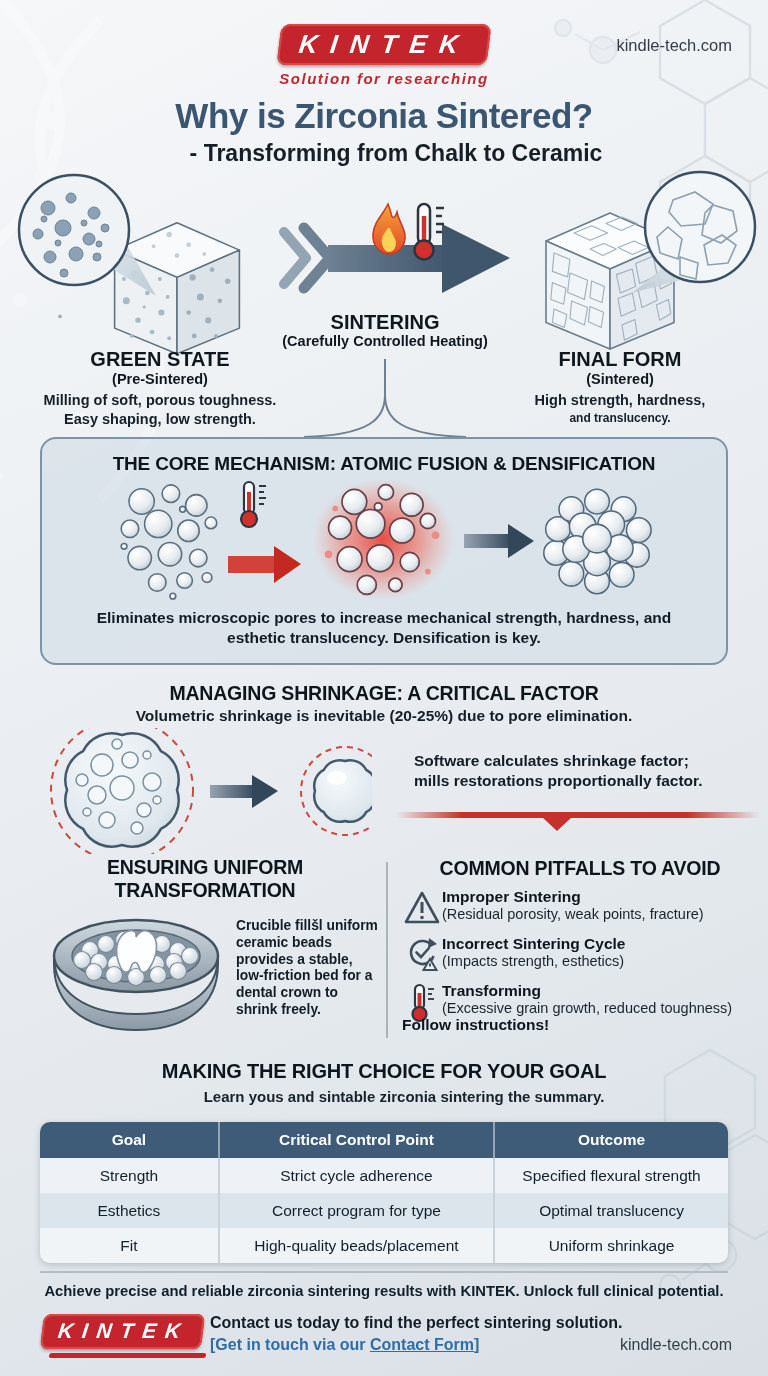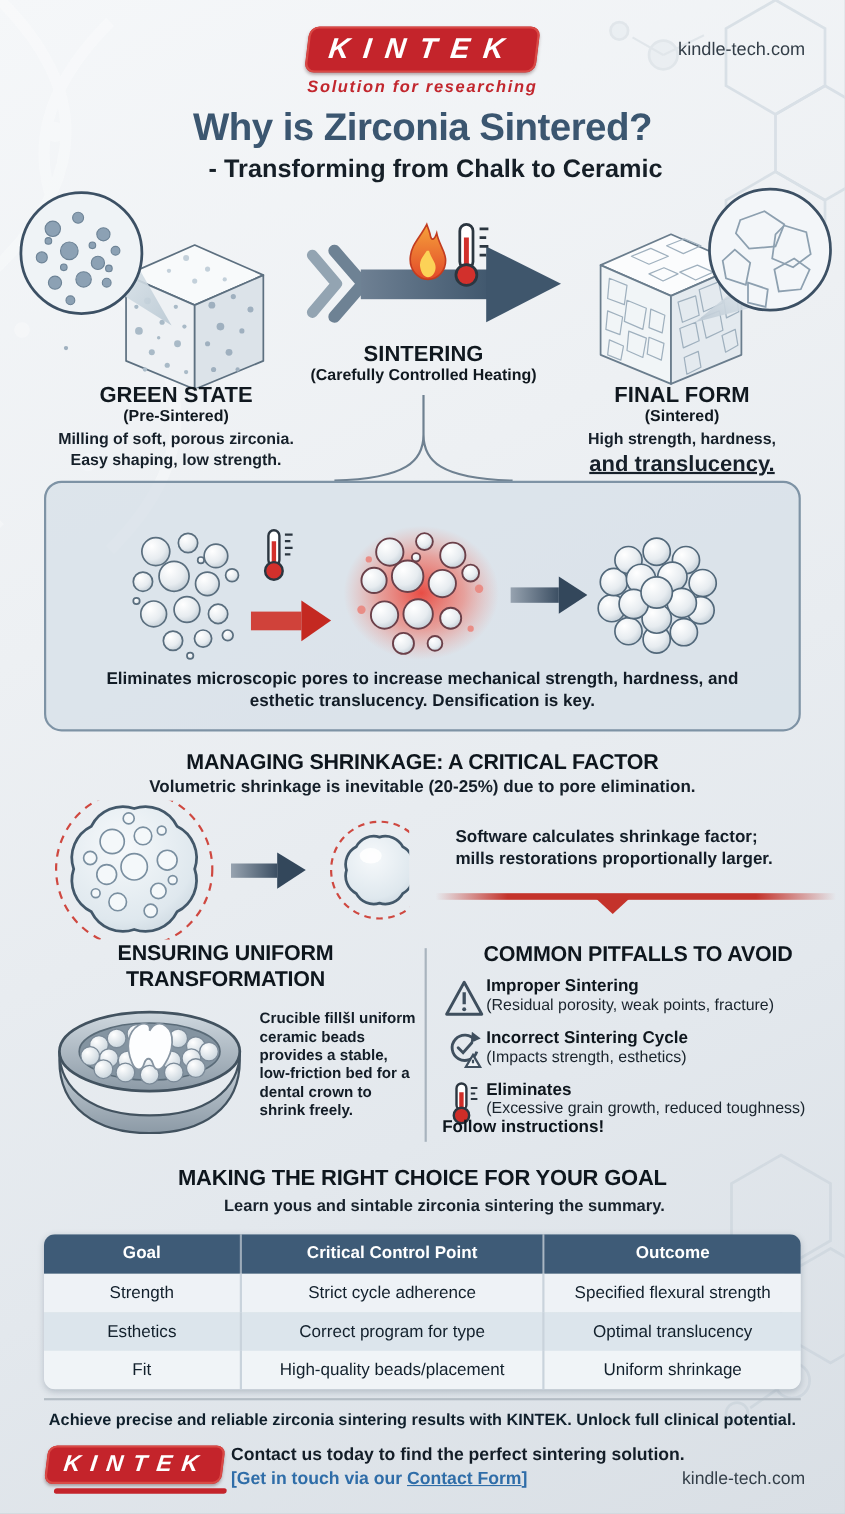--- a/index.html
+++ b/index.html
@@ -253,36 +253,37 @@
       <path d="M165,35 l22,-8 l18,12 l-8,20 l-24,2 l-12,-14 z"></path>
       <path d="M205,40 l20,6 l4,20 l-16,12 l-19,-8 l3,-22 z"></path>
       <path d="M160,62 l14,12 l-4,20 l-18,-6 l-3,-16 z"></path>
       <path d="M196,80 l18,-10 l14,10 l-8,18 l-20,2 z"></path>
       <path d="M172,92 l18,6 l-2,16 l-16,-4 z"></path>
     </g>
   </svg>
 
   <div class="abs ctr" style="left:30px;top:348px;width:260px;font-size:20px;font-weight:800;">GREEN STATE</div>
   <div class="abs ctr" style="left:30px;top:371px;width:260px;font-size:14.5px;font-weight:700;">(Pre-Sintered)</div>
-  <div class="abs ctr" style="left:15px;top:392px;width:290px;font-size:14.5px;font-weight:600;color:#16202a;">Milling of soft, porous zirconia.</div>
+  <div class="abs ctr" style="left:15px;top:392px;width:290px;font-size:14.5px;font-weight:600;color:#16202a;">Milling of soft, porous toughness.</div>
   <div class="abs ctr" style="left:15px;top:411px;width:290px;font-size:14.5px;font-weight:600;color:#16202a;">Easy shaping, low strength.</div>
 
   <div class="abs ctr" style="left:280px;top:311px;width:210px;font-size:20px;font-weight:800;">SINTERING</div>
   <div class="abs ctr" style="left:255px;top:333px;width:260px;font-size:14.5px;font-weight:600;">(Carefully Controlled Heating)</div>
 
   <div class="abs ctr" style="left:490px;top:348px;width:260px;font-size:20px;font-weight:800;">FINAL FORM</div>
   <div class="abs ctr" style="left:490px;top:371px;width:260px;font-size:14.5px;font-weight:700;">(Sintered)</div>
   <div class="abs ctr" style="left:480px;top:392px;width:280px;font-size:14.5px;font-weight:600;color:#16202a;">High strength, hardness,</div>
-  <div class="abs ctr" style="left:480px;top:411px;width:280px;font-size:20px;font-weight:600;color:#16202a;text-decoration:underline;">and translucency.</div>
+  <div class="abs ctr" style="left:480px;top:411px;width:280px;font-size:12px;font-weight:600;color:#16202a;">and translucency.</div>
 
   <svg class="abs" style="left:300px;top:357px;" width="170" height="82" viewBox="0 0 170 82">
     <path d="M85,2 L85,38 C85,62 70,78 4,80 M85,38 C85,62 100,78 166,80" fill="none" stroke="#6f8191" stroke-width="2"></path>
   </svg>
 
   <div class="abs" id="core-box"></div>
+  <div class="abs ctr h-section" style="left:60px;top:453px;width:648px;font-size:19px;">THE CORE MECHANISM: ATOMIC FUSION &amp; DENSIFICATION</div>
 
   <div class="abs" style="left:60px;top:478px;width:648px;height:126px;display:flex;align-items:center;justify-content:center;gap:6px;">
     <svg width="108" height="122" viewBox="0 0 110 125">
       <defs>
         <radialGradient id="sph" cx=".35" cy=".3" r=".8">
           <stop offset="0" stop-color="#ffffff"></stop>
             <stop offset=".6" stop-color="#e7ecf0"></stop>
             <stop offset="1" stop-color="#bdc9d2"></stop>
         </radialGradient>
       </defs>
@@ -423,21 +424,21 @@
     <polygon points="210,47 236,63 210,80" fill="#33475b"></polygon>
 
     <g transform="translate(248,8)">
       <circle cx="55" cy="55" r="44" fill="none" stroke="#cf4840" stroke-width="2" stroke-dasharray="6 5"></circle>
       <path d="M85,55 A18,18 0 0 1 76.2,76.2 A18,18 0 0 1 55,85 A18,18 0 0 1 33.8,76.2 A18,18 0 0 1 25,55 A18,18 0 0 1 33.8,33.8 A18,18 0 0 1 55,25 A18,18 0 0 1 76.2,33.8 A18,18 0 0 1 85,55 Z" fill="url(#blobg)" stroke="#43586a" stroke-width="2.5"></path>
       <ellipse cx="47" cy="42" rx="10" ry="7" fill="#ffffff" opacity=".85"></ellipse>
     </g>
   </svg>
 
   <div class="abs" style="left:414px;top:752px;width:350px;font-size:15.5px;font-weight:600;color:#131d27;">Software calculates shrinkage factor;</div>
-  <div class="abs" style="left:414px;top:772px;width:350px;font-size:15.5px;font-weight:600;color:#131d27;">mills restorations proportionally larger.</div>
+  <div class="abs" style="left:414px;top:772px;width:350px;font-size:15.5px;font-weight:600;color:#131d27;">mills restorations proportionally factor.</div>
   <div class="abs red-divider" style="left:396px;top:812px;width:364px;"></div>
 
   <div class="abs ctr h-section" style="left:40px;top:879px;width:330px;font-size:19.5px;">TRANSFORMATION</div>
   <div class="abs ctr h-section" style="left:40px;top:856px;width:330px;font-size:19.5px;">ENSURING UNIFORM</div>
 
   <svg class="abs" style="left:44px;top:900px;" width="184" height="148" viewBox="0 0 184 148">
     <defs>
       <linearGradient id="bowl" x1="0" y1="0" x2="0" y2="1">
         <stop offset="0" stop-color="#cfd8df"></stop>
           <stop offset="1" stop-color="#8c9aa6"></stop>
@@ -510,21 +511,21 @@
         <rect x="11" y="2" width="9" height="24" rx="4.5" fill="#ffffff" stroke="#2b3640" stroke-width="2.2"></rect>
         <line x1="15.5" y1="10" x2="15.5" y2="26" stroke="#cf2d28" stroke-width="4"></line>
         <circle cx="15.5" cy="31" r="7" fill="#cf2d28" stroke="#2b3640" stroke-width="2.2"></circle>
         <g stroke="#2b3640" stroke-width="1.8">
             <line x1="24" y1="6" x2="30" y2="6"></line>
             <line x1="24" y1="11" x2="28" y2="11"></line>
             <line x1="24" y1="16" x2="30" y2="16"></line>
           </g>
       </svg>
       <div>
-        <div class="ptitle">Eliminates</div>
+        <div class="ptitle">Transforming</div>
         <div class="pdesc">(Excessive grain growth, reduced toughness)</div>
       </div>
     </div>
   </div>
   <div class="abs" style="left:402px;top:1016px;font-size:15.5px;font-weight:800;color:#0e161d;">Follow instructions!</div>
 
   <div class="abs ctr h-section" style="left:0;right:0;top:1060px;font-size:20px;">MAKING THE RIGHT CHOICE FOR YOUR GOAL</div>
   <div class="abs ctr" style="left:0;right:0;top:1088px;font-size:15px;font-weight:600;color:#18222c;padding-left:40px;">Learn yous and sintable zirconia sintering the summary.</div>
 
   <div class="abs" style="left:40px;top:1122px;">

